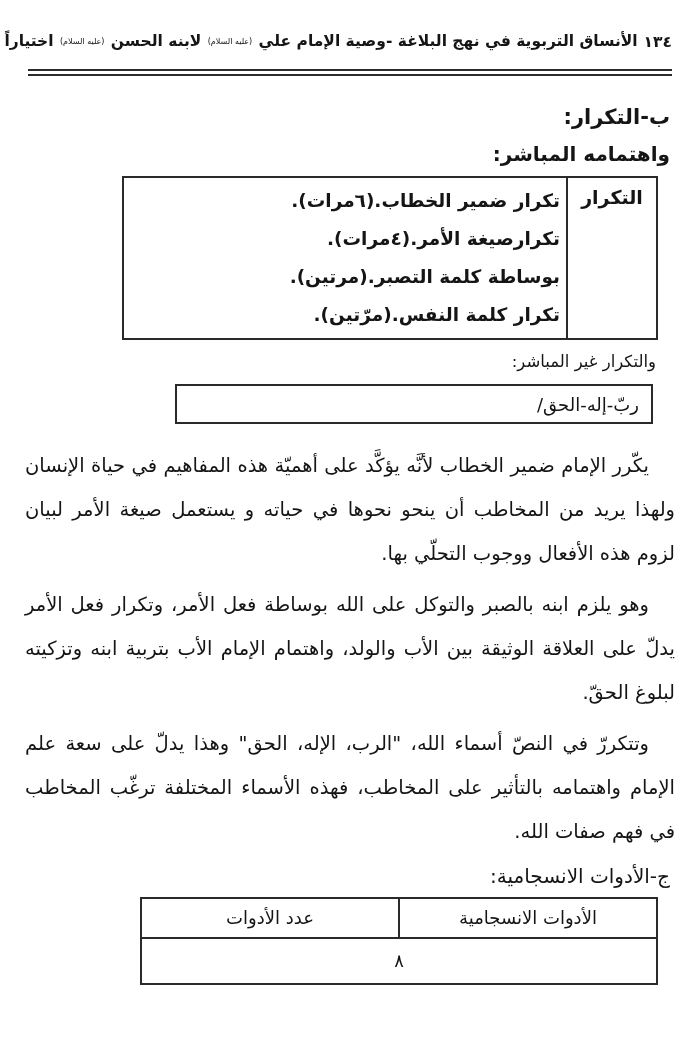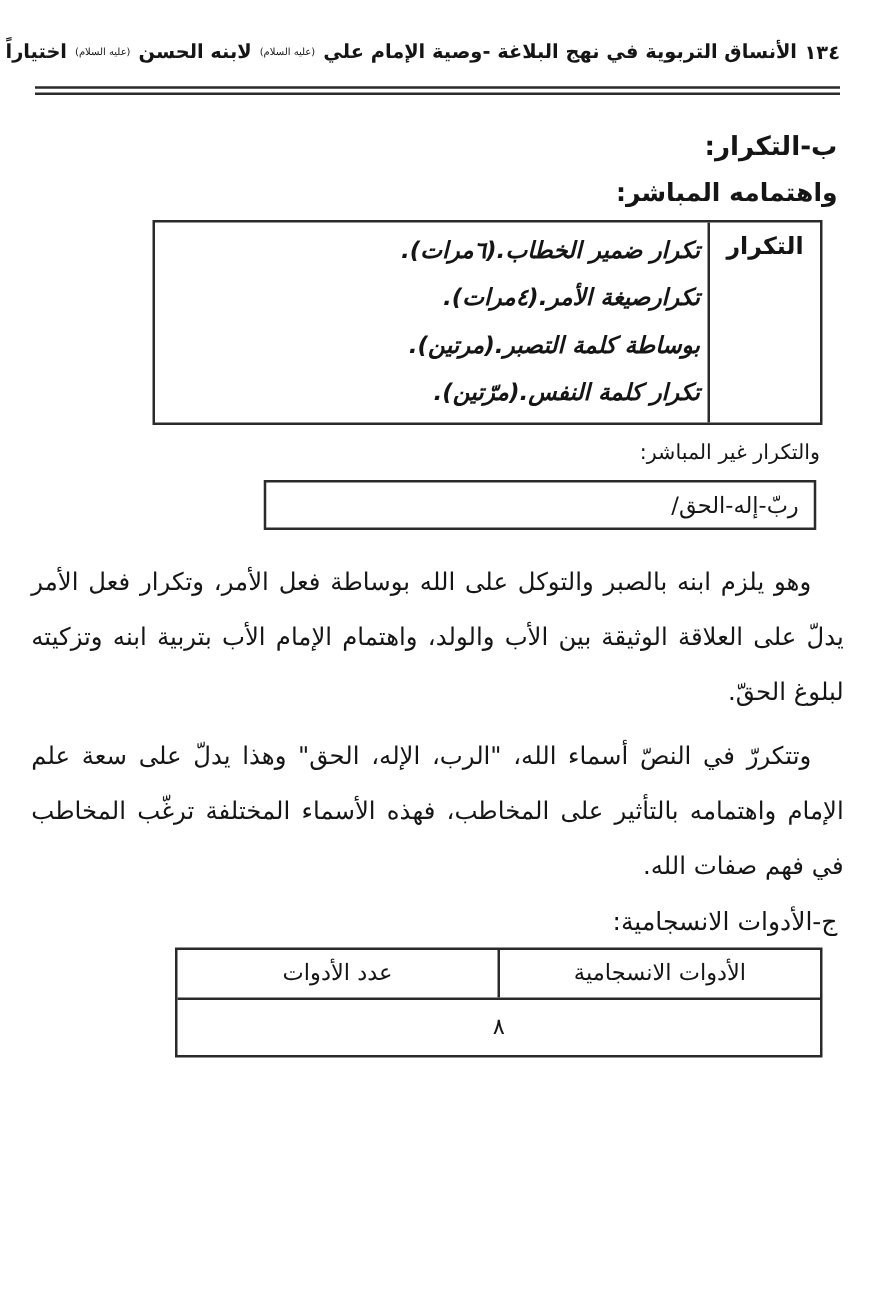--- a/index.html
+++ b/index.html
@@ -64,24 +64,24 @@
     font-size:19px;
     font-weight:bold;
     box-sizing:border-box;
   }
   .table1-content{
     flex:1;
     padding:4px 6px 4px 10px;
     font-size:18.5px;
     font-weight:bold;
   }
-  .table1-row{line-height:38px;white-space:nowrap;font-style:italic;}
+  .table1-row{line-height:38px;white-space:nowrap;}
   
   .indirect-box{
-    width:442px;
+    width:478px;
     margin:9px 47px 0 auto;
     border:2px solid #2a2a2a;
     height:40px;
     box-sizing:border-box;
     display:flex;
     align-items:center;
     padding-right:12px;
     font-size:18px;
   }
   
@@ -135,20 +135,21 @@
       <div class="table1-row">تكرار كلمة النفس.(مرّتين).</div>
     </div>
   </div>
 
   <div class="caption">والتكرار غير المباشر:</div>
   <div class="indirect-box">
     <span>ربّ-إله-الحق/</span>
   </div>
 
   <div class="body-text">
+    <p>يكّرر الإمام ضمير الخطاب لأنَّه يؤكَّد على أهميّة هذه المفاهيم في حياة الإنسان ولهذا يريد من المخاطب أن ينحو نحوها في حياته و يستعمل صيغة الأمر لبيان لزوم هذه الأفعال ووجوب التحلّي بها.</p>
     <p>وهو يلزم ابنه بالصبر والتوكل على الله بوساطة فعل الأمر، وتكرار فعل الأمر يدلّ على العلاقة الوثيقة بين الأب والولد، واهتمام الإمام الأب بتربية ابنه وتزكيته لبلوغ الحقّ.</p>
     <p>وتتكررّ في النصّ أسماء الله، "الرب، الإله، الحق" وهذا يدلّ على سعة علم الإمام واهتمامه بالتأثير على المخاطب، فهذه الأسماء المختلفة ترغّب المخاطب في فهم صفات الله.</p>
   </div>
 
   <div class="heading-c">ج-الأدوات الانسجامية:</div>
 
   <div class="table2">
     <div class="t2-row head">
       <div class="t2-cell tools">الأدوات الانسجامية</div>
       <div class="t2-cell">عدد الأدوات</div>

